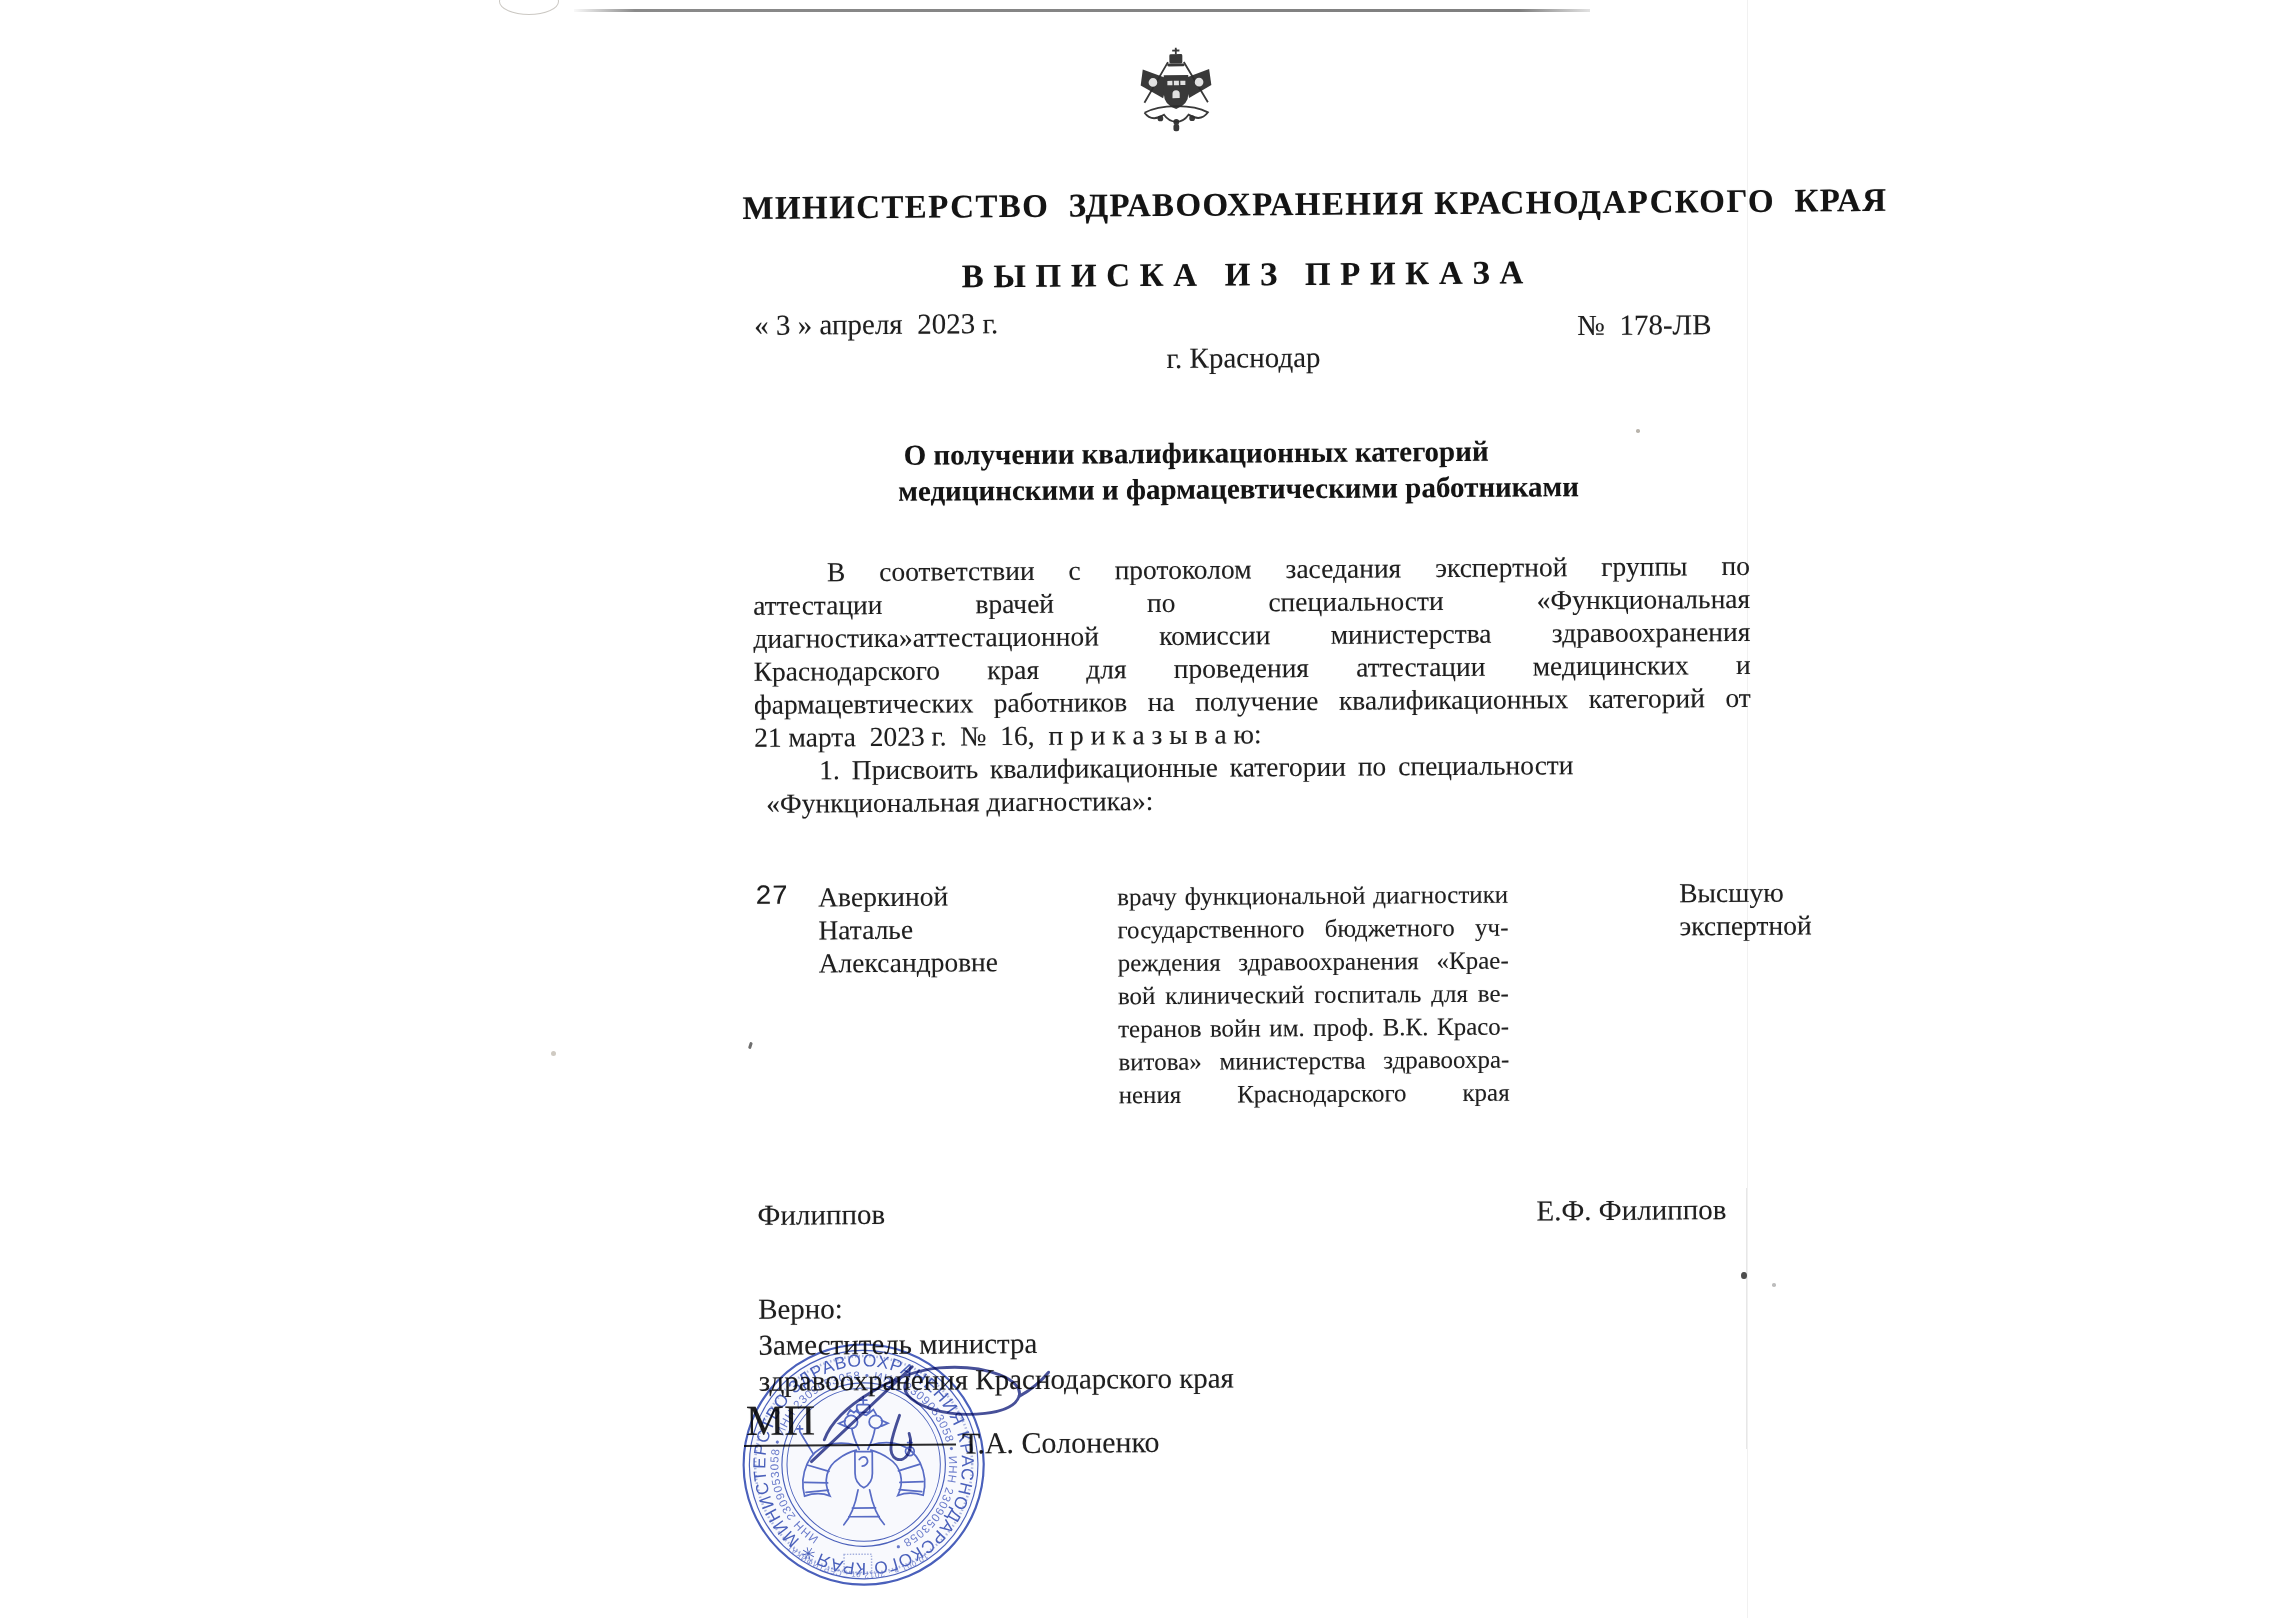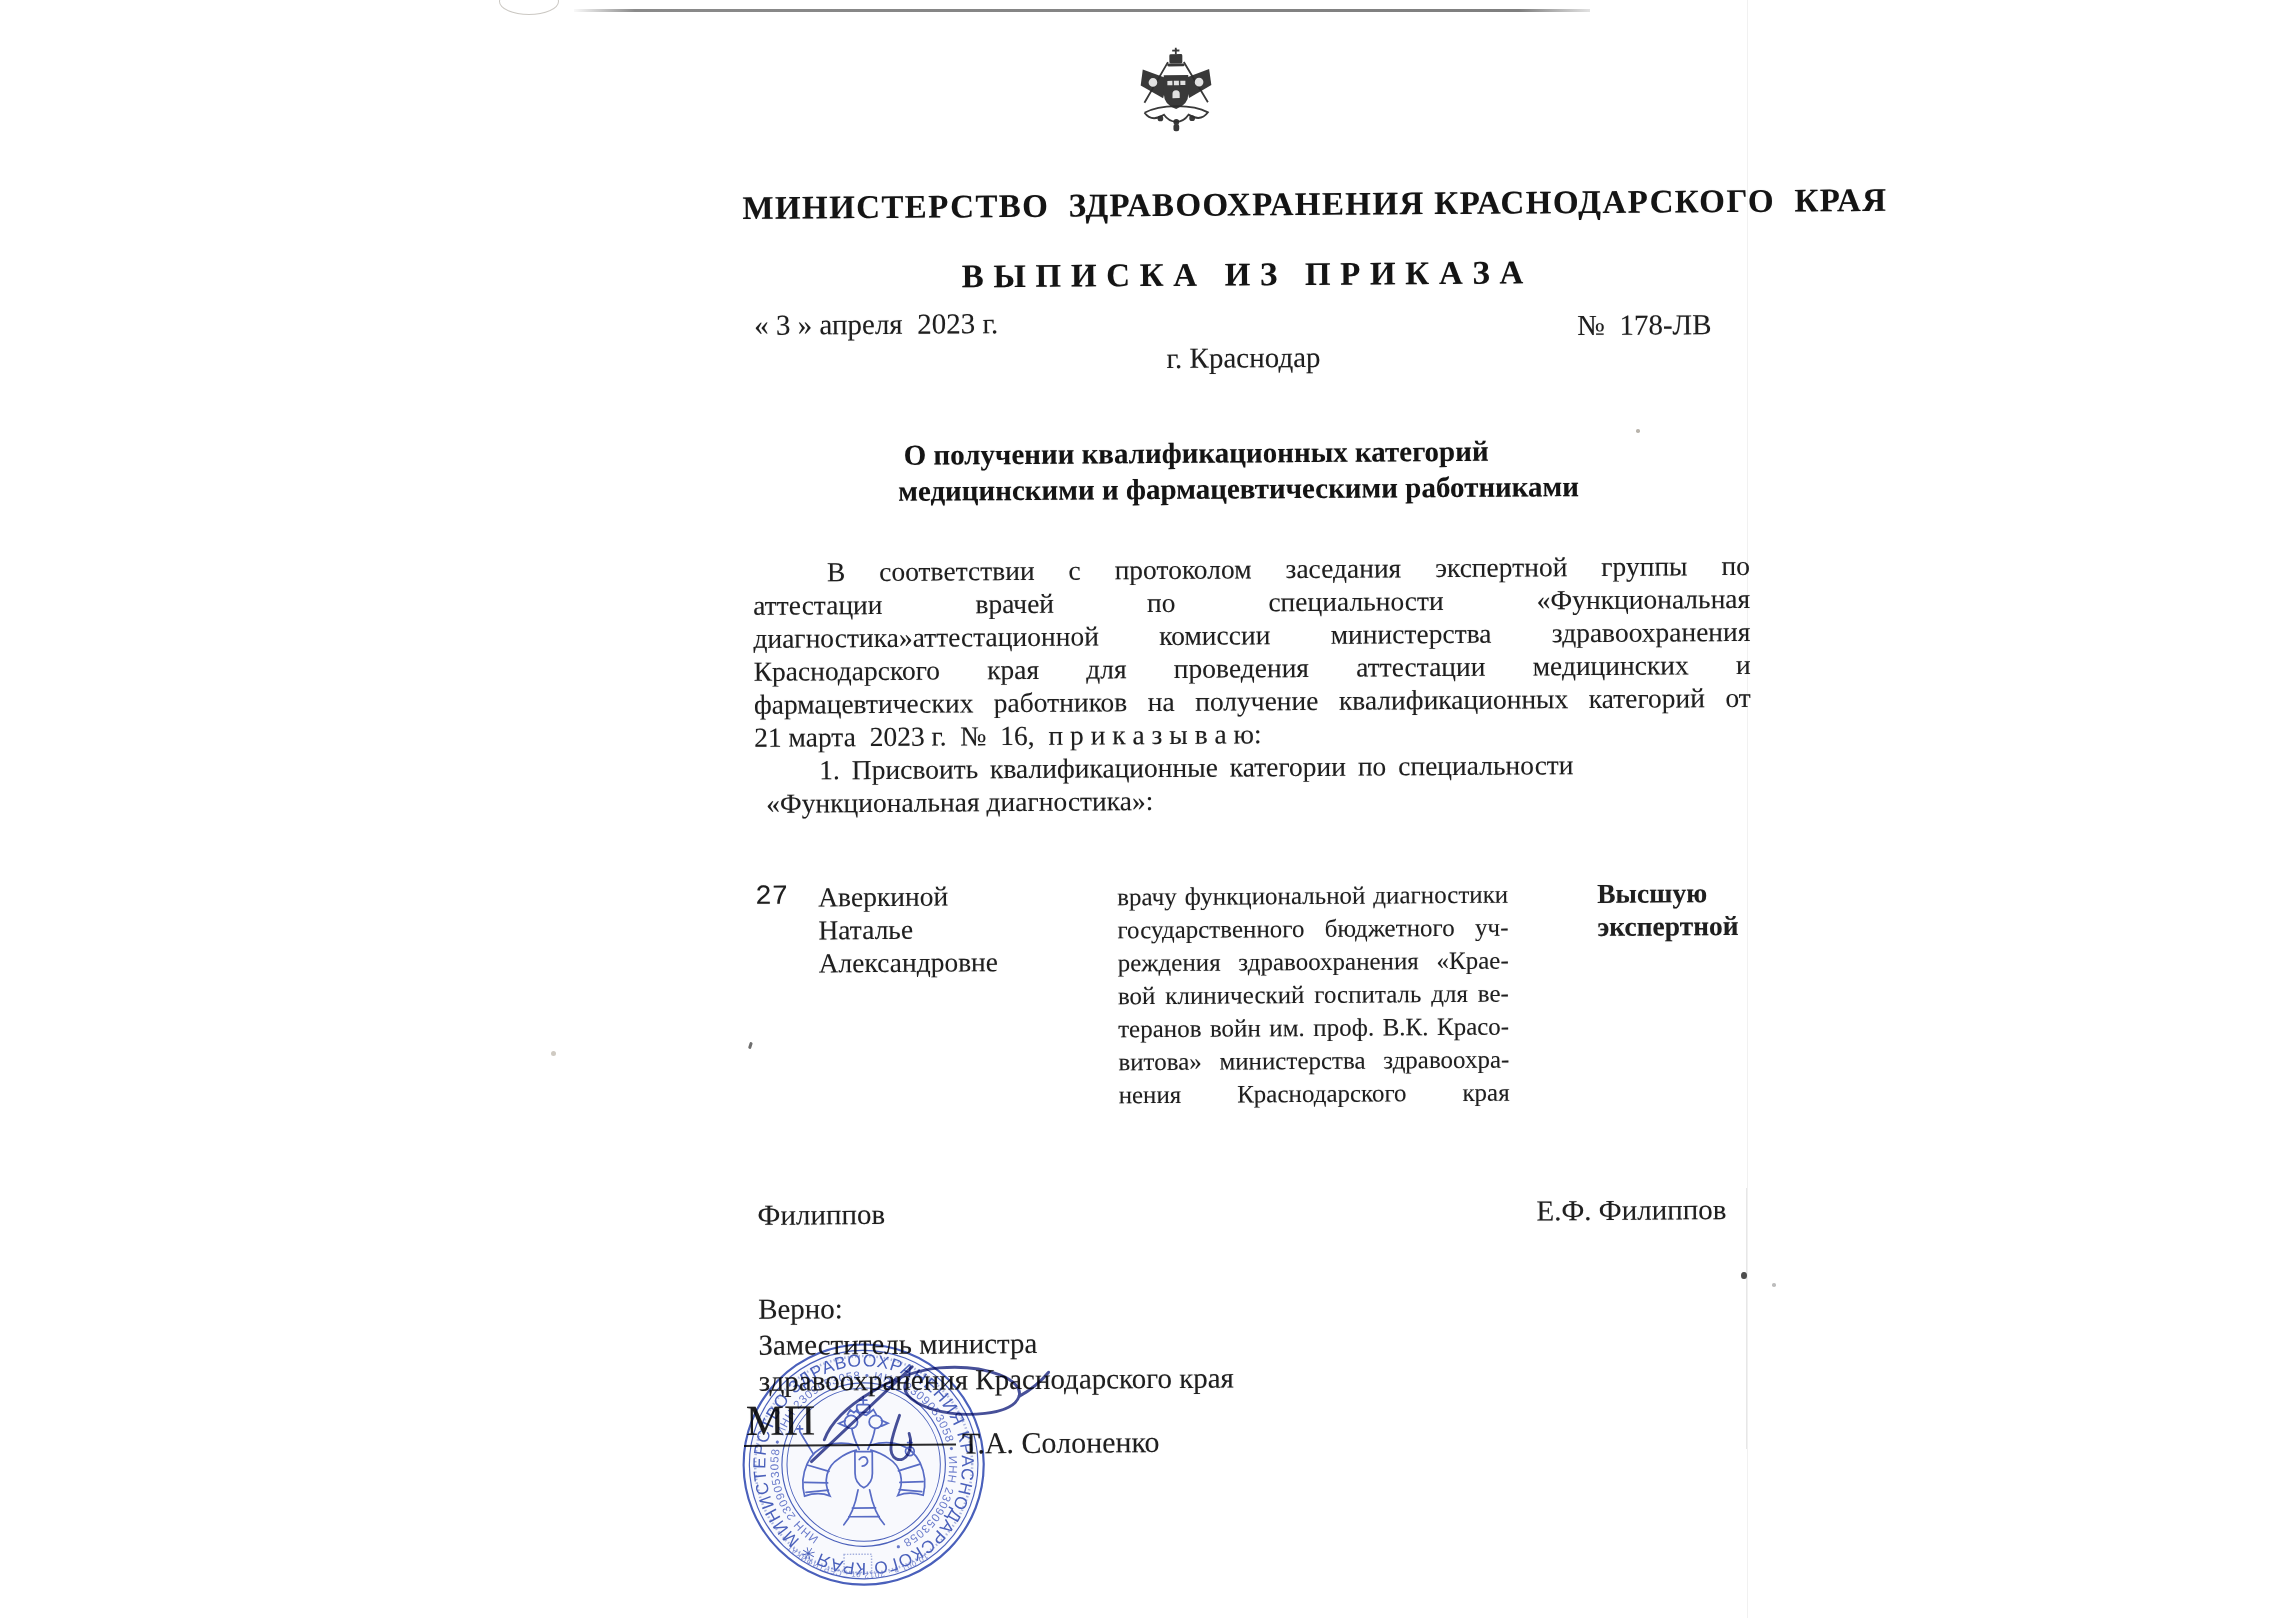--- a/index.html
+++ b/index.html
@@ -19,21 +19,21 @@
   .pline{text-align:justify;text-align-last:justify;}
   .pline.nj{text-align:left;text-align-last:auto;}
   .pline.ind{text-indent:74px;}
   .pline.ind2{text-indent:65px;word-spacing:5px;}
   .pline.ind3{text-indent:11.6px;}
   .pline.pre{white-space:pre;}
   .tnum{left:754px;top:878px;font-size:27.5px;font-family:Liberation Mono, monospace;}
   .tname{left:817px;top:878px;width:217px;font-size:27.5px;line-height:33px;}
   .tdesc{left:1116px;top:880px;width:391px;font-size:25px;line-height:33px;}
   .dline{text-align:justify;text-align-last:justify;}
-  .tcat{left:1596px;top:880px;width:125px;font-size:27.5px;line-height:33px;font-weight:bold;}
+  .tcat{left:1678px;top:880px;width:125px;font-size:27.5px;line-height:33px;}
   .minl{left:754px;top:1196px;font-size:29px;}
   .minn{left:1533px;top:1197px;font-size:29px;}
   .vblock{left:754px;top:1288px;font-size:29px;line-height:36px;}
   .sigline{left:739px;top:1442px;width:212px;height:2.2px;background:#2a2a2a;}
   .depname{left:957px;top:1425px;font-size:30px;}
   .mp{left:741px;top:1393px;font-size:43px;z-index:6;mix-blend-mode:multiply;}
   .stamp{left:737px;top:1341px;z-index:4;mix-blend-mode:multiply;opacity:.92;}
   .signature{left:786px;top:1330px;z-index:5;mix-blend-mode:multiply;}
   .emblem{left:1143px;top:46px;}
   

